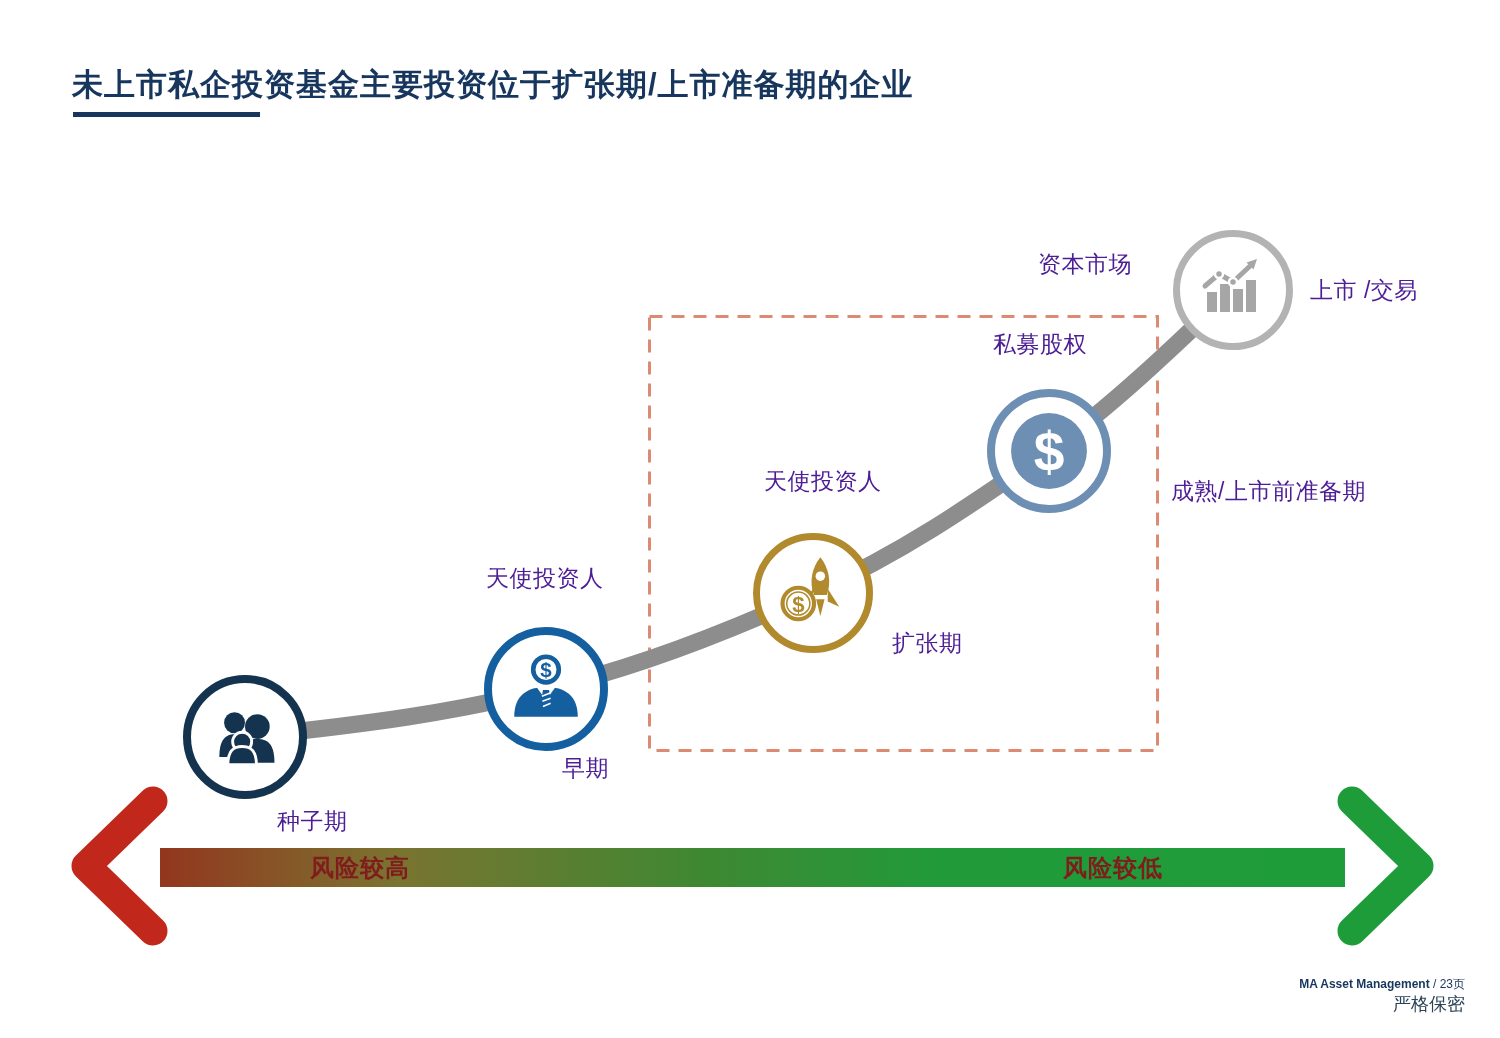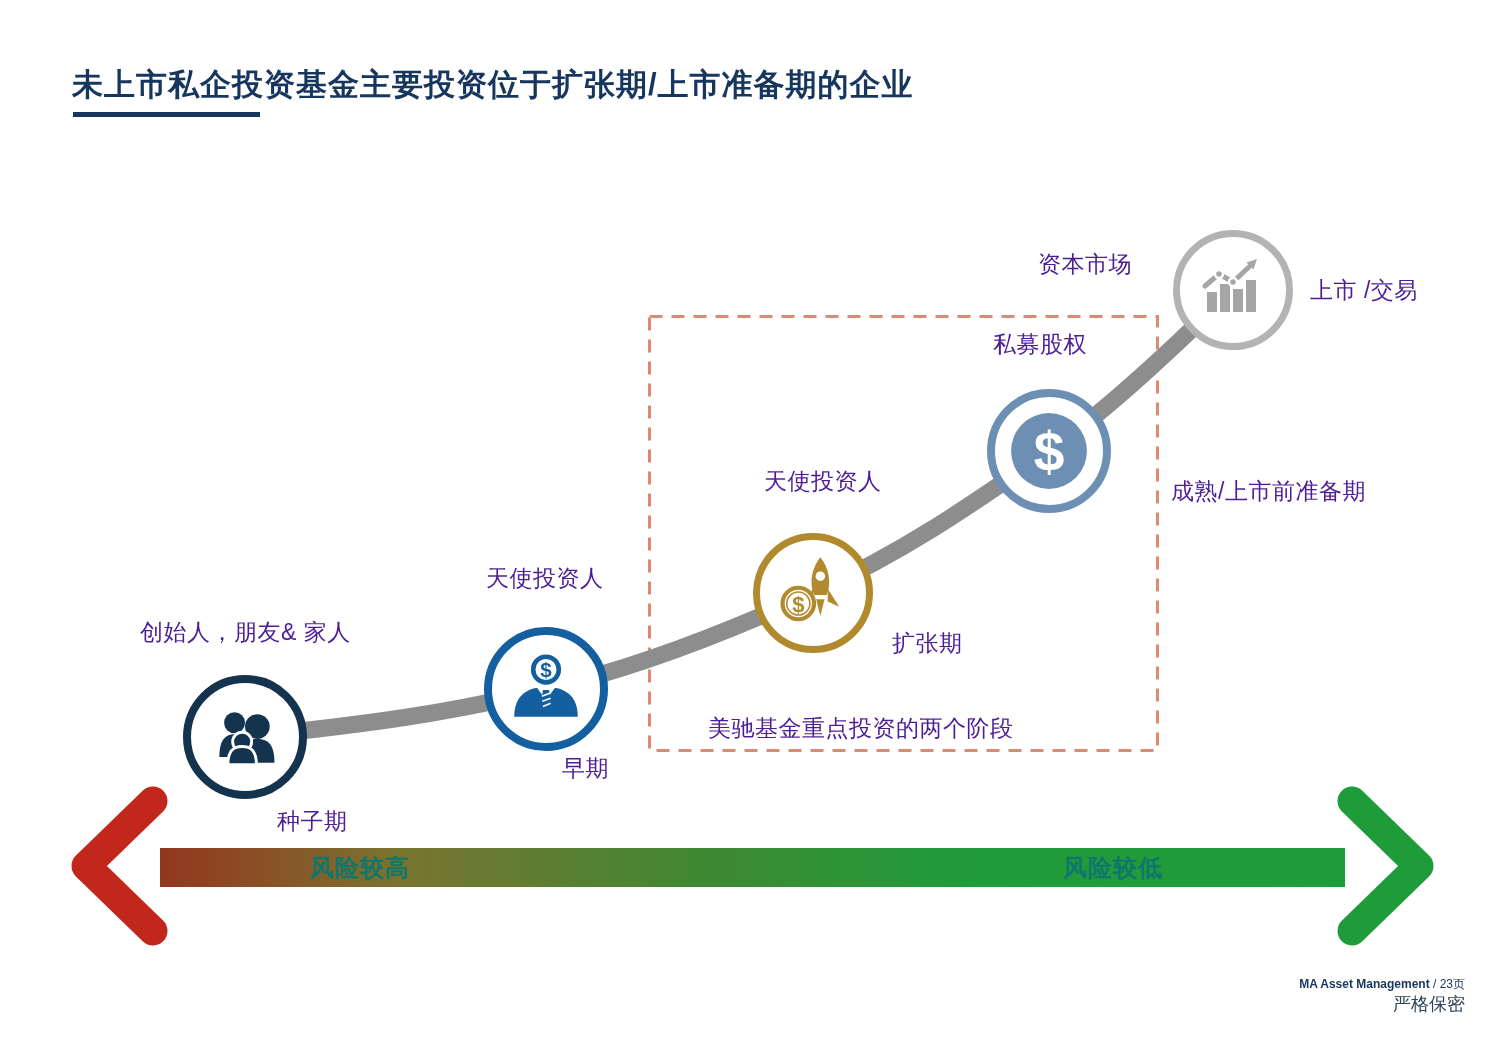--- a/index.html
+++ b/index.html
@@ -36,21 +36,21 @@
   #label-angel{left:486px;top:563px;}
   #label-early{left:562px;top:753px;}
   #label-vc{left:764px;top:466px;}
   #label-expansion{left:892px;top:628px;}
   #label-pe{left:993px;top:329px;}
   #label-mature{left:1163px;top:476px;margin-left:8px;}
   #label-capital{left:1038px;top:249px;}
   #label-listed{left:1310px;top:275px;}
   #label-box{left:708px;top:713px;z-index:4;}
   .risk-label{
-    font-size:24px;font-weight:bold;color:#0f766e;white-space:nowrap;z-index:4;
+    font-size:24px;font-weight:bold;color:#7f1d1d;white-space:nowrap;z-index:4;
     letter-spacing:1px;
   }
   #risk-high-label{left:310px;top:852px;}
   #risk-low-label{left:1063px;top:852px;}
   #footer{
     right:73px;top:976px;text-align:right;color:#17365D;z-index:5;line-height:1.35;
   }
   #footer .line1{font-size:12px;}
   #footer .company{font-weight:bold;}
   #footer .line2{font-size:18px;color:#2B4257;}
@@ -59,21 +59,20 @@
 <body>
 
 <div id="slide">
 
   <div class="abs" id="title">未上市私企投资基金主要投资位于扩张期/上市准备期的企业</div>
   <div class="abs" id="title-underline"></div>
 
   <svg class="abs" id="dashed-box" width="511" height="437" viewBox="0 0 511 437">
     <rect x="1.5" y="1.5" width="508" height="434" fill="none" stroke="#DC8A71" stroke-width="3" stroke-dasharray="13 9"></rect>
   </svg>
-  <div class="abs label" id="label-box">美驰基金重点投资的两个阶段</div>
 
   <svg class="abs" id="curve-svg" width="1500" height="1038" viewBox="0 0 1500 1038">
     <path d="M245,737 C370,724 458,712 546,689 C640,667 730,631 813,593
              C900,554 970,506 1049,451 C1112,407 1186,335 1233,290" fill="none" stroke="#8D8D8D" stroke-width="17" stroke-linecap="round"></path>
   </svg>
 
   <svg class="abs" id="risk-svg" width="1500" height="1038" viewBox="0 0 1500 1038">
     <defs>
       <linearGradient id="riskgrad" x1="0" y1="0" x2="1" y2="0">
         <stop offset="0" stop-color="#93361E"></stop>
@@ -95,21 +94,20 @@
       <g fill="#14334F">
         <circle cx="29" cy="25" r="11"></circle>
         <path d="M13,61 C13,42 20,37 29,37 C38,37 45,42 45,61 Z"></path>
         <circle cx="53" cy="29" r="13"></circle>
         <path d="M35,67 C35,46 43,42 53,42 C63,42 71,46 71,67 Z"></path>
         <circle cx="37" cy="45" r="10" stroke="#ffffff" stroke-width="3"></circle>
         <path d="M22,69 C22,54 28,50 37,50 C46,50 52,54 52,69 Z" stroke="#ffffff" stroke-width="3"></path>
       </g>
     </svg>
   </div>
-  <div class="abs label" id="label-founders">创始人，朋友&amp; 家人</div>
   <div class="abs label" id="label-seed">种子期</div>
 
   <div class="abs stage-circle" id="circle-early">
     <svg width="82" height="82" viewBox="0 0 80 80">
       <circle cx="40" cy="21" r="12.5" fill="#ffffff" stroke="#145F9F" stroke-width="4.5"></circle>
       <text x="40" y="28.5" text-anchor="middle" font-size="20" font-weight="bold" fill="#145F9F" font-family="'Liberation Sans',sans-serif">$</text>
       <path d="M9,67 C9,46 22,38 40,38 C58,38 71,46 71,67 Z" fill="#145F9F"></path>
       <polygon points="30,37 50,37 40,51" fill="#ffffff"></polygon>
       <polygon points="37,41 43,41 45,54 40,64 35,54" fill="#145F9F"></polygon>
       <line x1="36" y1="47" x2="44" y2="44" stroke="#ffffff" stroke-width="1.6"></line>

